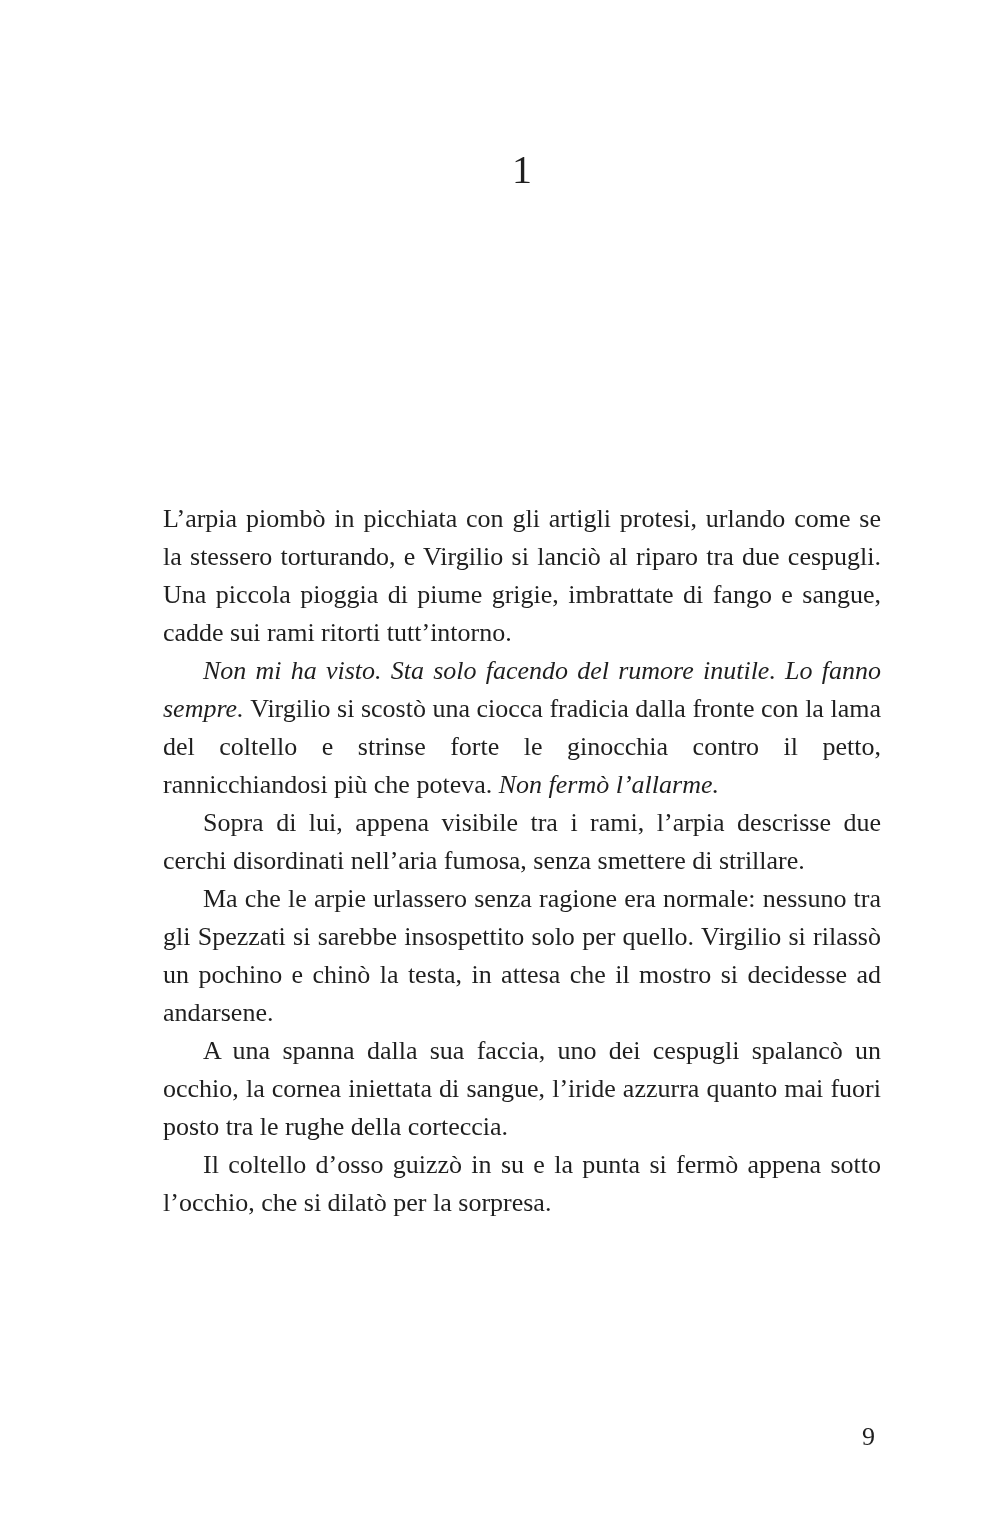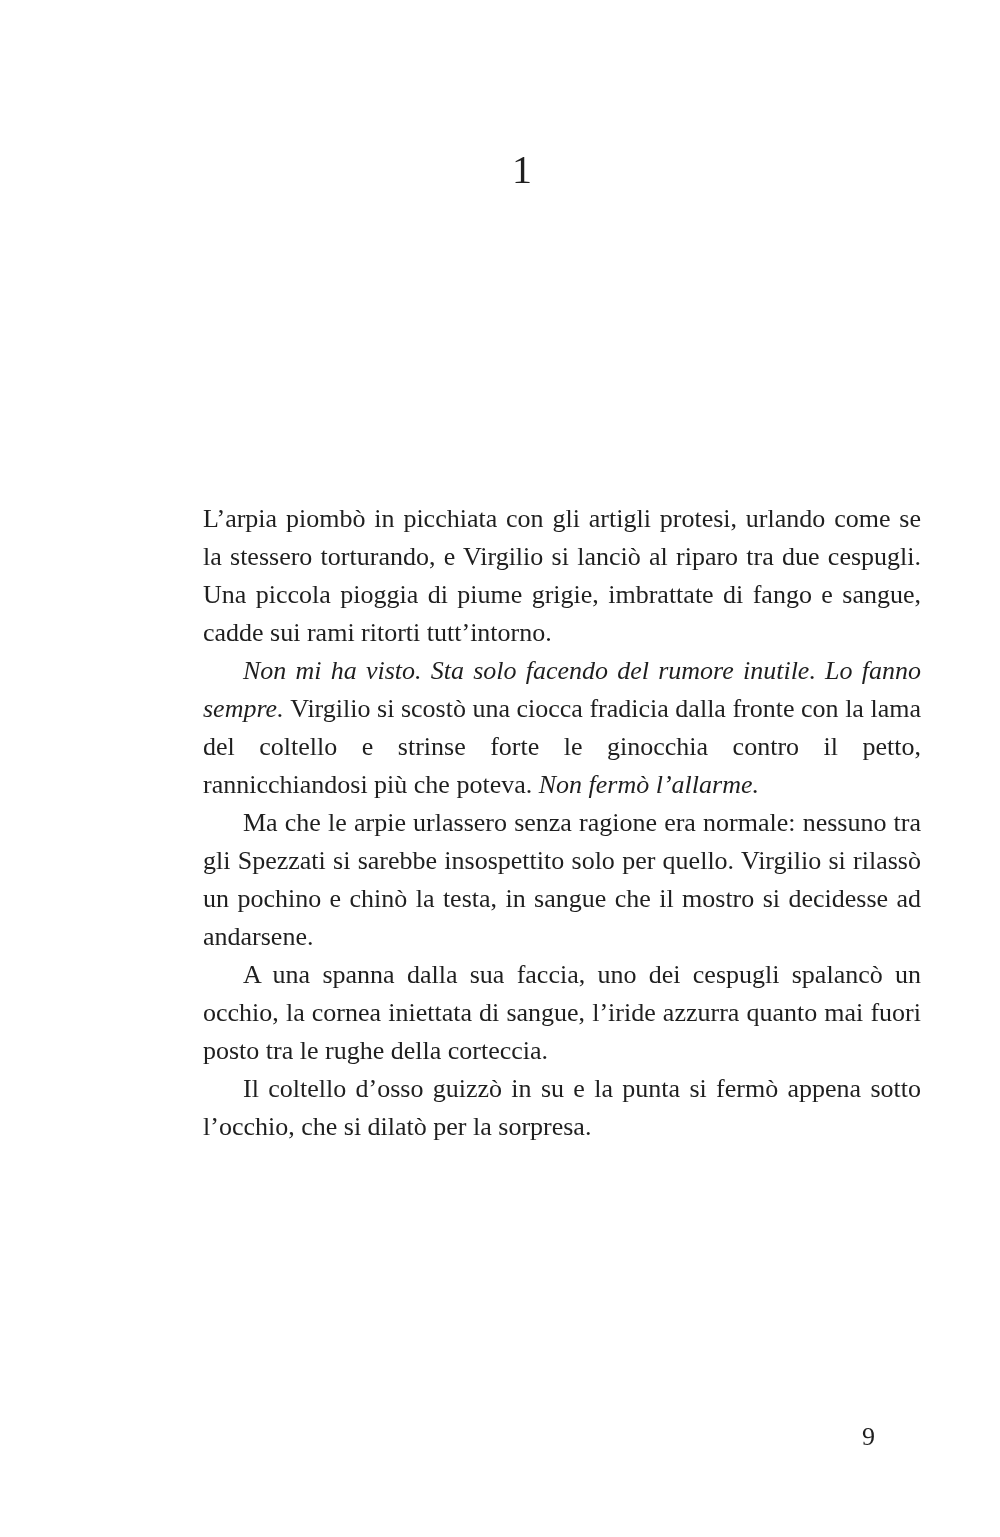--- a/index.html
+++ b/index.html
@@ -28,21 +28,20 @@
   }
   .body-text {
     position: absolute;
     top: 500px;
     left: 163px;
     width: 718px;
     font-size: 26px;
     line-height: 38px;
     text-align: justify;
     color: #1f1f1f;
-    margin-left: 40px;
   }
   .body-text p {
     margin: 0;
     padding: 0;
     text-indent: 40px;
   }
   .body-text p.no-indent {
     text-indent: 0;
   }
   .italic {
@@ -63,19 +62,20 @@
 </style>
 </head>
 <body>
 
 <div class="page">
   <div class="chapter-number">1</div>
 
   <div class="body-text">
       <p class="no-indent"><span>L’arpia piombò in picchiata con gli artigli protesi, urlando come se la stessero torturando, e Virgilio si lanciò al riparo tra due cespugli. Una piccola pioggia di piume grigie, imbrattate di fango e sangue, cadde sui rami ritorti tutt’intorno.</span></p>
       <p><span class="italic">Non mi ha visto. Sta solo facendo del rumore inutile. Lo fanno sempre. </span><span>Virgilio si scostò una ciocca fradicia dalla fronte con la lama del coltello e strinse forte le ginocchia contro il petto, rannicchiandosi più che poteva. </span><span class="italic">Non fermò l’allarme.</span></p>
-      <p><span>Ma che le arpie urlassero senza ragione era normale: nessuno tra gli Spezzati si sarebbe insospettito solo per quello. Virgilio si rilassò un pochino e chinò la testa, in sangue che il mostro si decidesse ad andarsene.</span></p>
+      <p><span>Sopra di lui, appena visibile tra i rami, l’arpia descrisse due cerchi disordinati nell’aria fumosa, senza smettere di strillare.</span></p>
+      <p><span>Ma che le arpie urlassero senza ragione era normale: nessuno tra gli Spezzati si sarebbe insospettito solo per quello. Virgilio si rilassò un pochino e chinò la testa, in attesa che il mostro si decidesse ad andarsene.</span></p>
       <p><span>A una spanna dalla sua faccia, uno dei cespugli spalancò un occhio, la cornea iniettata di sangue, l’iride azzurra quanto mai fuori posto tra le rughe della corteccia.</span></p>
       <p><span>Il coltello d’osso guizzò in su e la punta si fermò appena sotto l’occhio, che si dilatò per la sorpresa.</span></p>
     </div>
 
   <div class="page-number">9</div>
 </div>
 
 </body></html>

